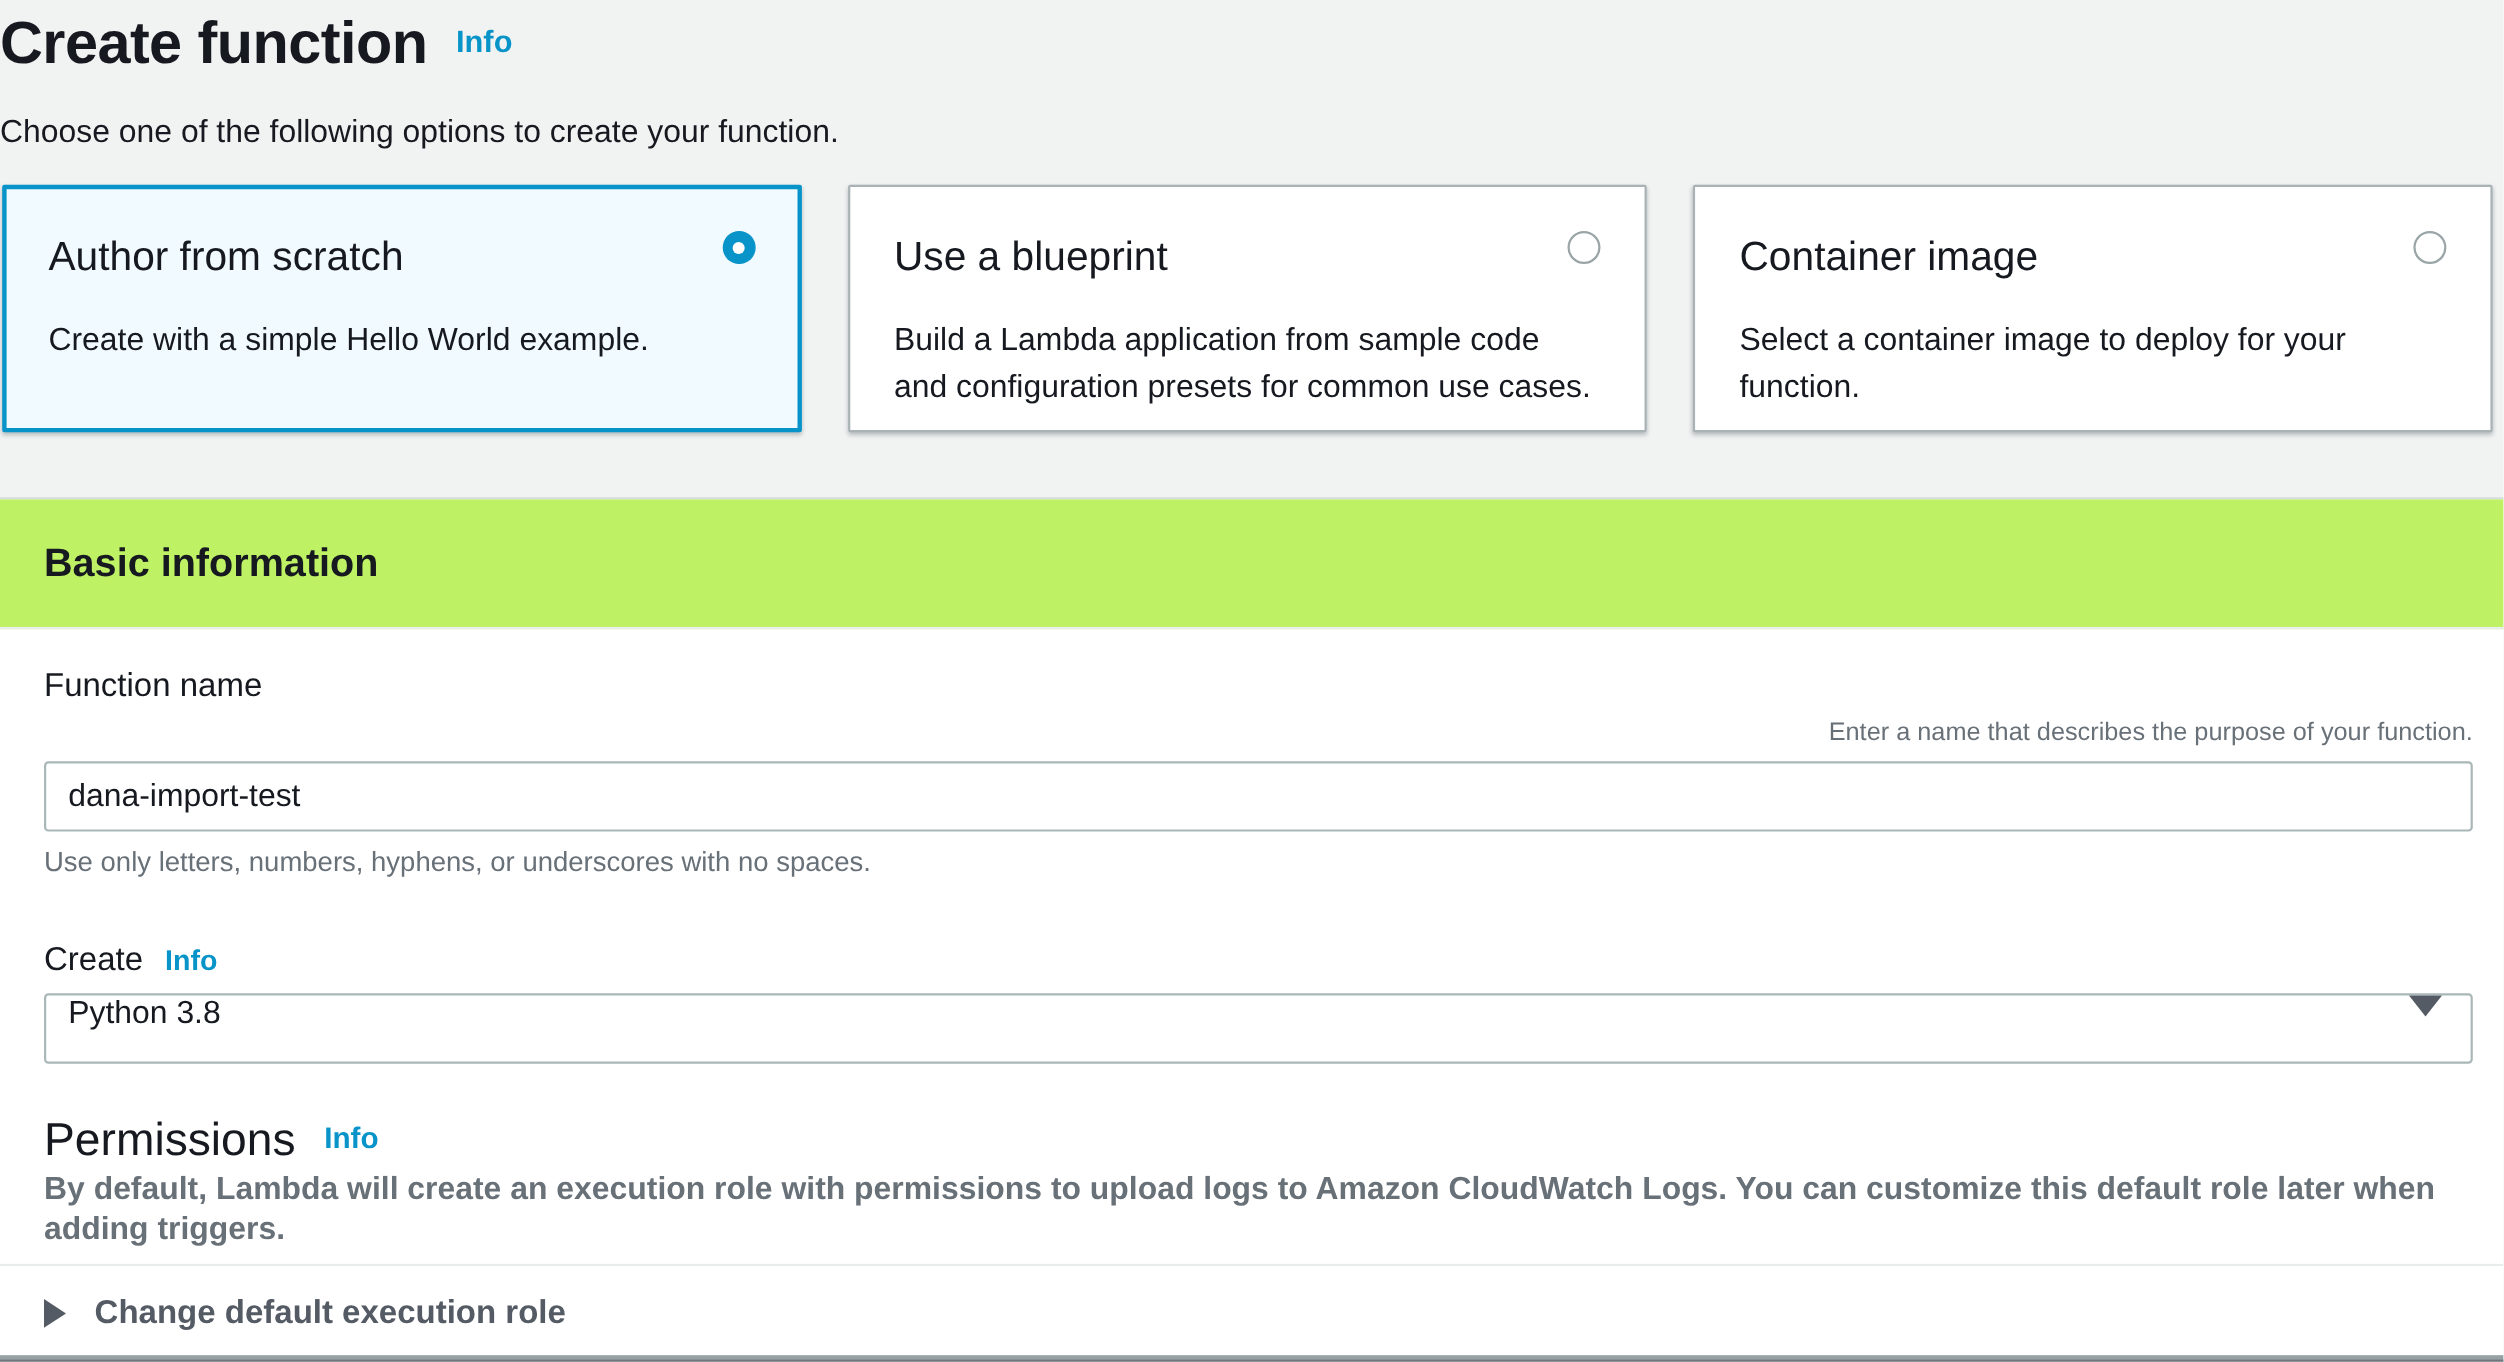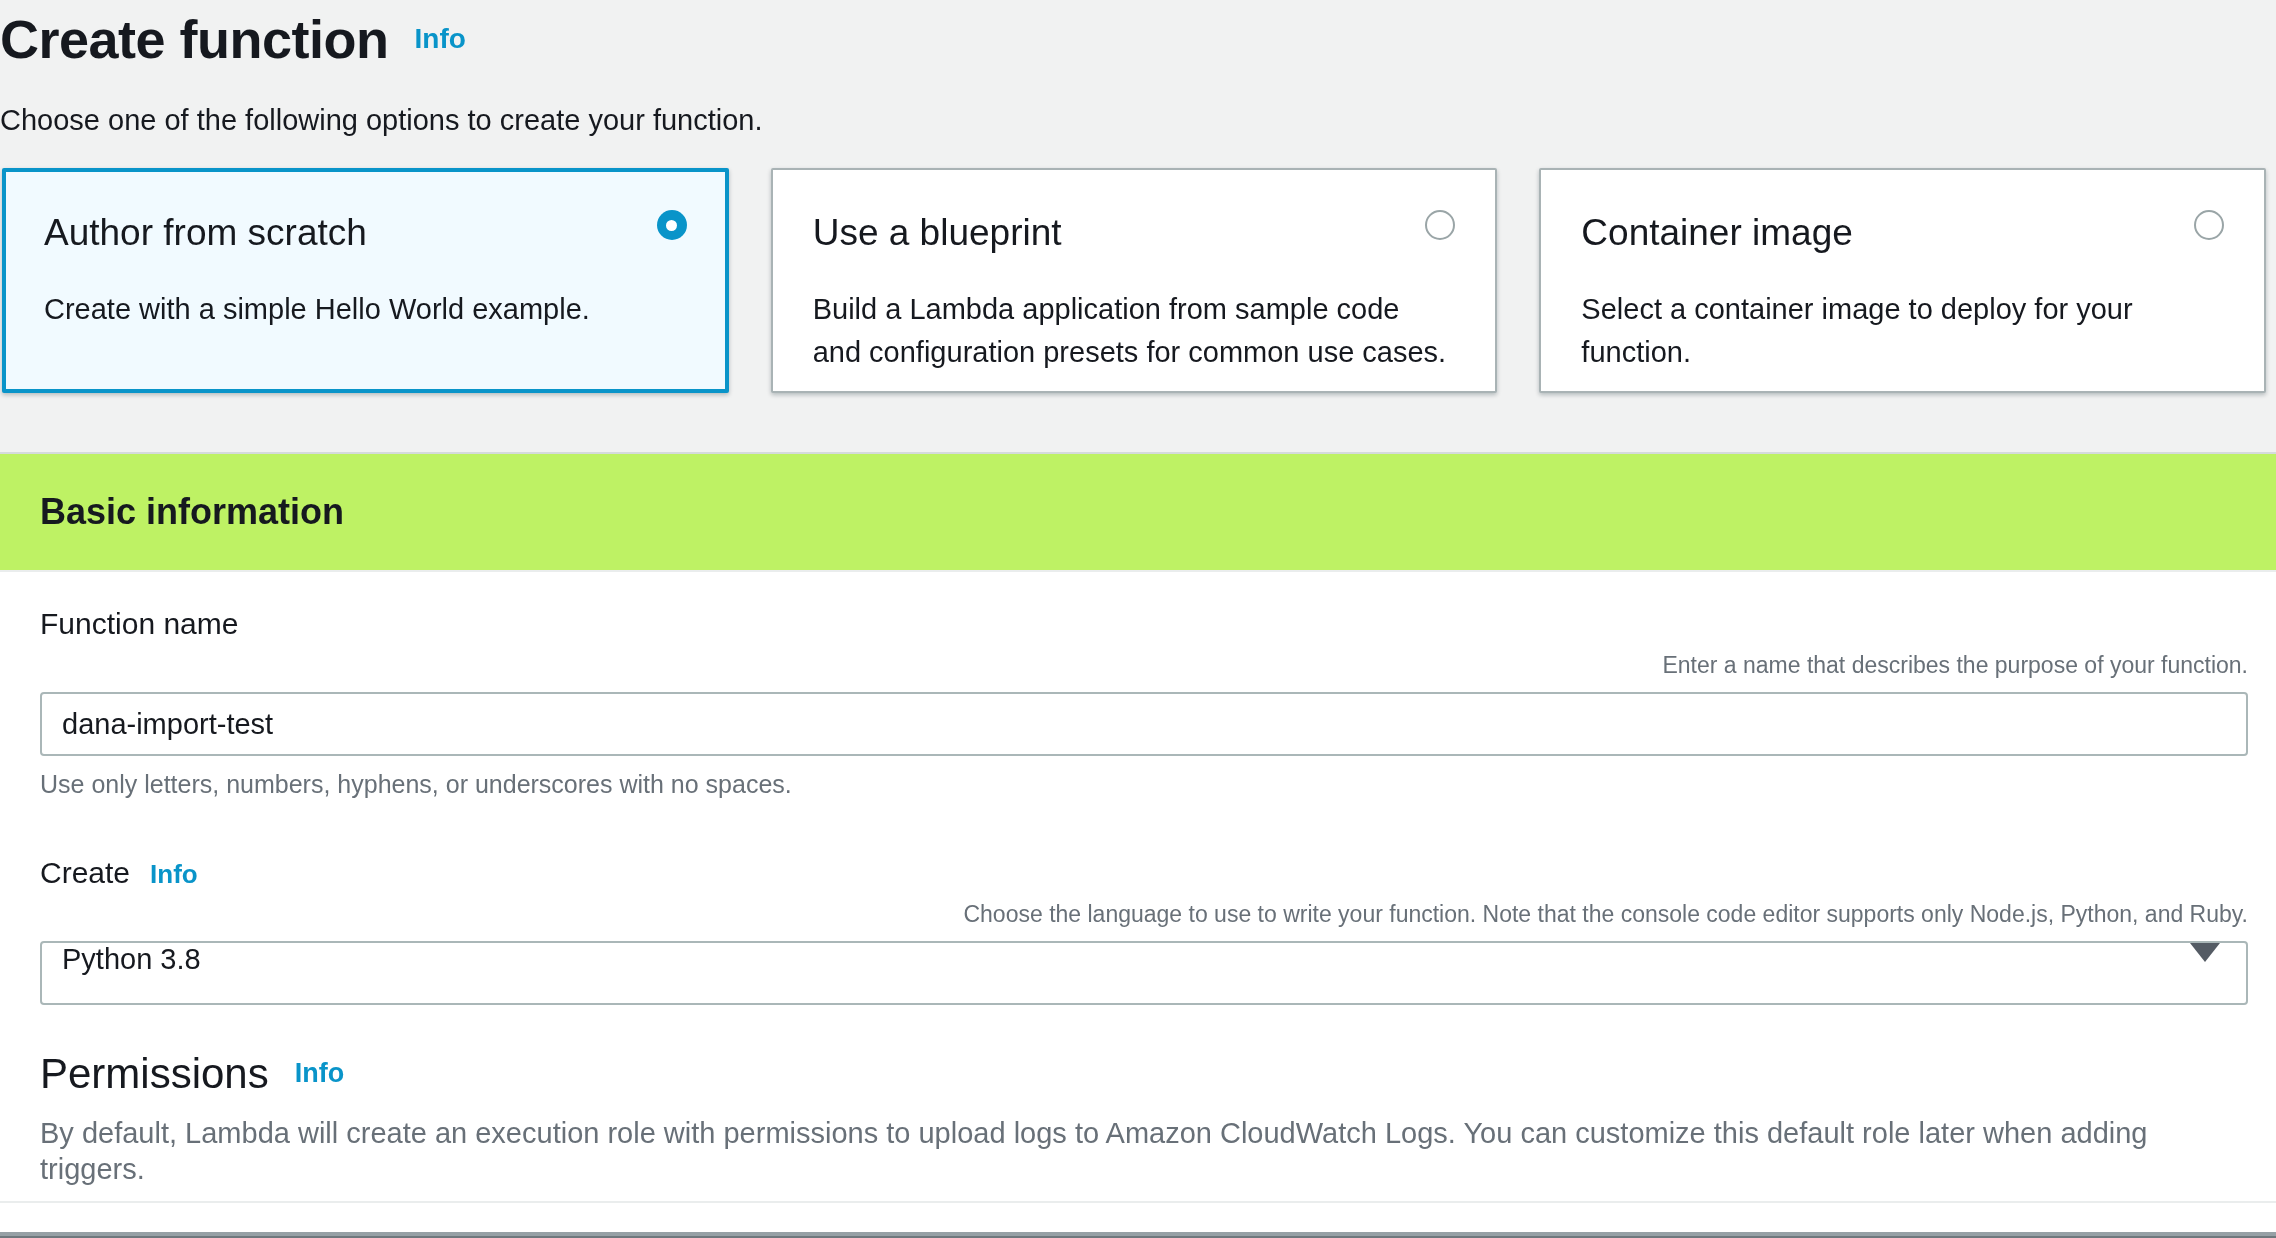--- a/index.html
+++ b/index.html
@@ -88,21 +88,21 @@
   .caret-down {
     width: 0; height: 0;
     border-left: 15px solid transparent; border-right: 15px solid transparent;
     border-top: 19px solid #545b64;
   }
 
   
   .permissions { margin-top: 44px; padding-bottom: 14px; }
   .perm-title { display: inline; margin: 0; font-size: 42px; font-weight: 400; line-height: 50px; color: #16191f; }
   .perm-head .info-link { margin-left: 26px; font-size: 27px; vertical-align: 6px; }
-  .perm-desc { margin-top: 16px; font-size: 29px; line-height: 36px; color: #687078; }
+  .perm-desc { margin-top: 2px; font-size: 29px; line-height: 36px; color: #687078; font-weight: bold; }
 
   
   .expander {
     border-top: 2px solid #eaeded;
     padding: 26px 40px;
     display: flex; align-items: center; gap: 26px;
     cursor: pointer;
   }
   .caret-right {
     width: 0; height: 0;
@@ -168,21 +168,20 @@
         <div class="field-label">Function name</div>
         <div class="field-desc">Enter a name that describes the purpose of your function.</div>
         <input class="text-input" type="text" value="dana-import-test" style="">
         <div class="field-hint">Use only letters, numbers, hyphens, or underscores with no spaces.</div>
       </div>
 
       <div class="field runtime">
         <div class="label-row">
           <span class="field-label">Create</span><a class="info-link">Info</a>
         </div>
-        <div class="field-desc">Choose the language to use to write your function. Note that the console code editor supports only Node.js, Python, and Ruby.</div>
         <div class="select">
           <span class="select-value">Python 3.8</span>
           <span class="caret-down"></span>
         </div>
       </div>
 
       <div class="permissions">
         <div class="perm-head">
           <h2 class="perm-title">Permissions</h2><a class="info-link">Info</a>
         </div>

